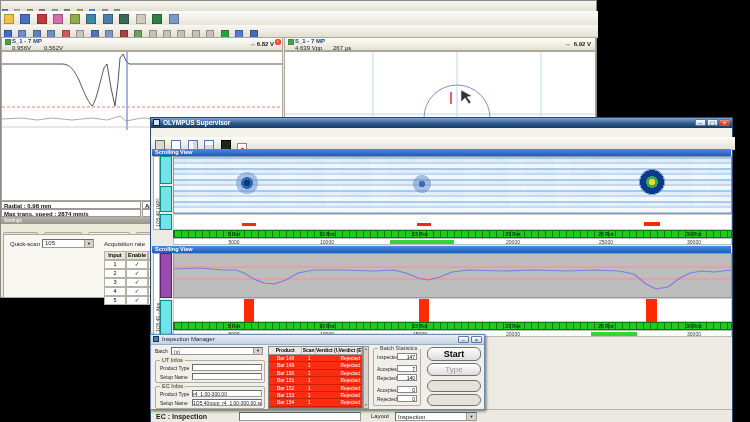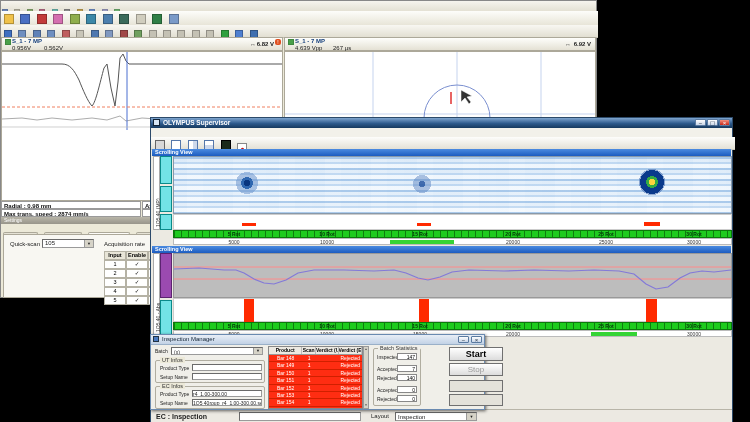--- a/index.html
+++ b/index.html
@@ -38,21 +38,21 @@
   .vlabel{position:absolute;font-size:5px;color:#333;transform:rotate(-90deg);transform-origin:left top;white-space:nowrap;}
   .heat{position:absolute;
     background-image:
       radial-gradient(circle 11px at 73px 26px, #08357f 0 3px, #2f67b0 3px 6px, rgba(110,150,205,.55) 6px 11px, transparent 11px),
       radial-gradient(circle 9px at 248px 27px, rgba(25,75,155,.8) 0 3px, rgba(95,135,195,.5) 3px 9px, transparent 9px),
       radial-gradient(circle 13px at 478px 25px, #ffd23d 0 3px, #34ab44 3px 6px, #0a3a8c 6px 12px, rgba(60,100,170,.5) 12px 13px, transparent 13px),
       repeating-linear-gradient(180deg, rgba(160,195,232,.85) 0 2px, rgba(228,239,250,.75) 2px 5px, rgba(185,212,240,.8) 5px 7px, rgba(244,249,254,.85) 7px 11px),
       repeating-linear-gradient(90deg, rgba(198,222,244,.5) 0 13px, rgba(236,245,252,.5) 13px 29px, rgba(208,229,247,.5) 29px 46px),
       linear-gradient(#c9dcf1,#eaf3fb 62%,#fff 90%);
     border:1px solid #8899aa;box-sizing:border-box;}
-  .btn{position:absolute;background:linear-gradient(#ffffff,#dcdcdc);border:1px solid #707070;border-radius:0;box-sizing:border-box;text-align:center;margin-left:22px;}
+  .btn{position:absolute;background:linear-gradient(#ffffff,#dcdcdc);border:1px solid #707070;border-radius:6px;box-sizing:border-box;text-align:center;}
   .grp{position:absolute;border:1px solid #b0ada0;border-radius:2px;box-sizing:border-box;}
   .grp>.legend{position:absolute;top:-4px;left:4px;background:#ece9d8;font-size:5.5px;line-height:6px;padding:0 2px;color:#333;}
   .imrow{display:flex;height:6.4px;background:#ff2d12;border-bottom:1px solid #d02000;color:#fff;}
   .imrow div{font-size:5px;line-height:6.4px;text-align:center;overflow:hidden;white-space:nowrap;}
   .imhdr{display:flex;height:7px;background:#ece9e2;border-bottom:1px solid #999;}
   .imhdr div{font-size:5px;line-height:7px;font-weight:bold;text-align:center;overflow:hidden;white-space:nowrap;border-right:1px solid #bbb;box-sizing:border-box;}
   .c-prod{width:34px;} .c-scan{width:14px;} .c-ut{width:23px;} .c-ec{width:24px;}
   .statlab{position:absolute;font-size:5px;color:#222;white-space:nowrap;}
   .statval{position:absolute;width:20px;height:7px;background:#fff;border:1px solid #888;box-sizing:border-box;font-size:5px;line-height:6px;text-align:right;padding-right:1px;}
   .titlebtn{width:11px;height:7px;border:1px solid #5a7aa0;background:linear-gradient(#fdfdfd,#c9d6e8);font-size:6px;line-height:6px;text-align:center;color:#234;box-sizing:border-box;border-radius:1px;}
@@ -415,18 +415,18 @@
       <span class="statval" style="right:3px;top:16px;">7</span>
       <span class="statlab" style="left:3px;top:26px;">Rejected (EC)</span>
       <span class="statval" style="right:3px;top:25px;">140</span>
       <span class="statlab" style="left:3px;top:38px;">Accepted (UT)</span>
       <span class="statval" style="right:3px;top:37px;">0</span>
       <span class="statlab" style="left:3px;top:47px;">Rejected (UT)</span>
       <span class="statval" style="right:3px;top:46px;">0</span>
     </div>
 
     <div class="btn bold" style="left:276px;top:12px;width:54px;height:14px;font-size:9px;line-height:13px;color:#000;">Start</div>
-    <div class="btn" style="left:276px;top:28px;width:54px;height:13px;font-size:8px;line-height:12px;color:#9a9a9a;">Stop</div>
+    <div class="btn" style="left:276px;top:28px;width:54px;height:13px;font-size:8px;line-height:12px;color:#9a9a9a;">Type</div>
     <div class="btn" style="left:276px;top:45px;width:54px;height:12px;background:#e4e2da;"></div>
     <div class="btn" style="left:276px;top:59px;width:54px;height:12px;background:#e4e2da;"></div>
   </div>
 
 </div>
 
 </body></html>

